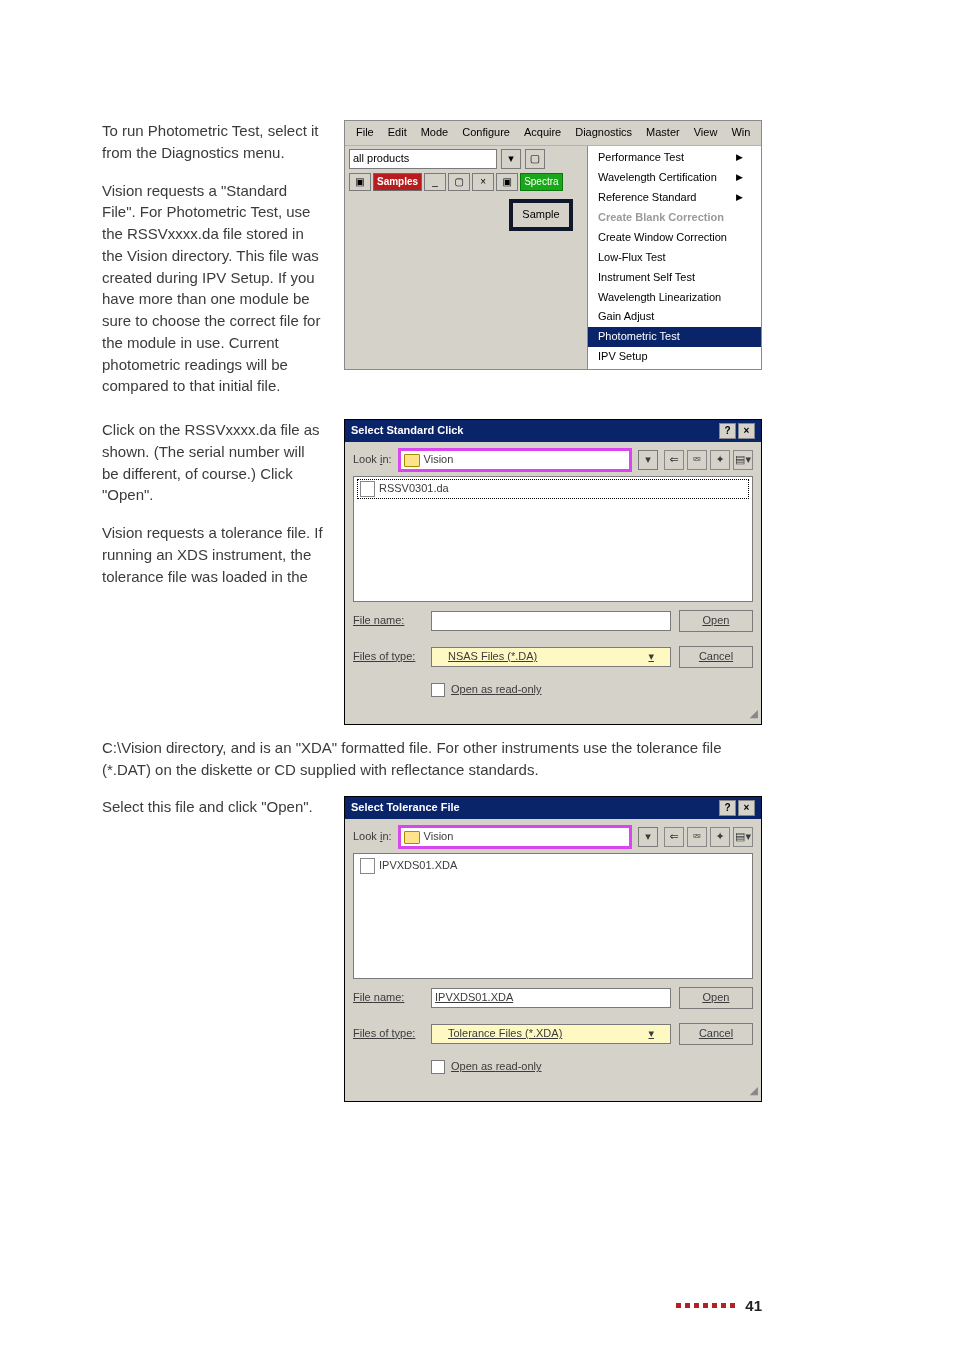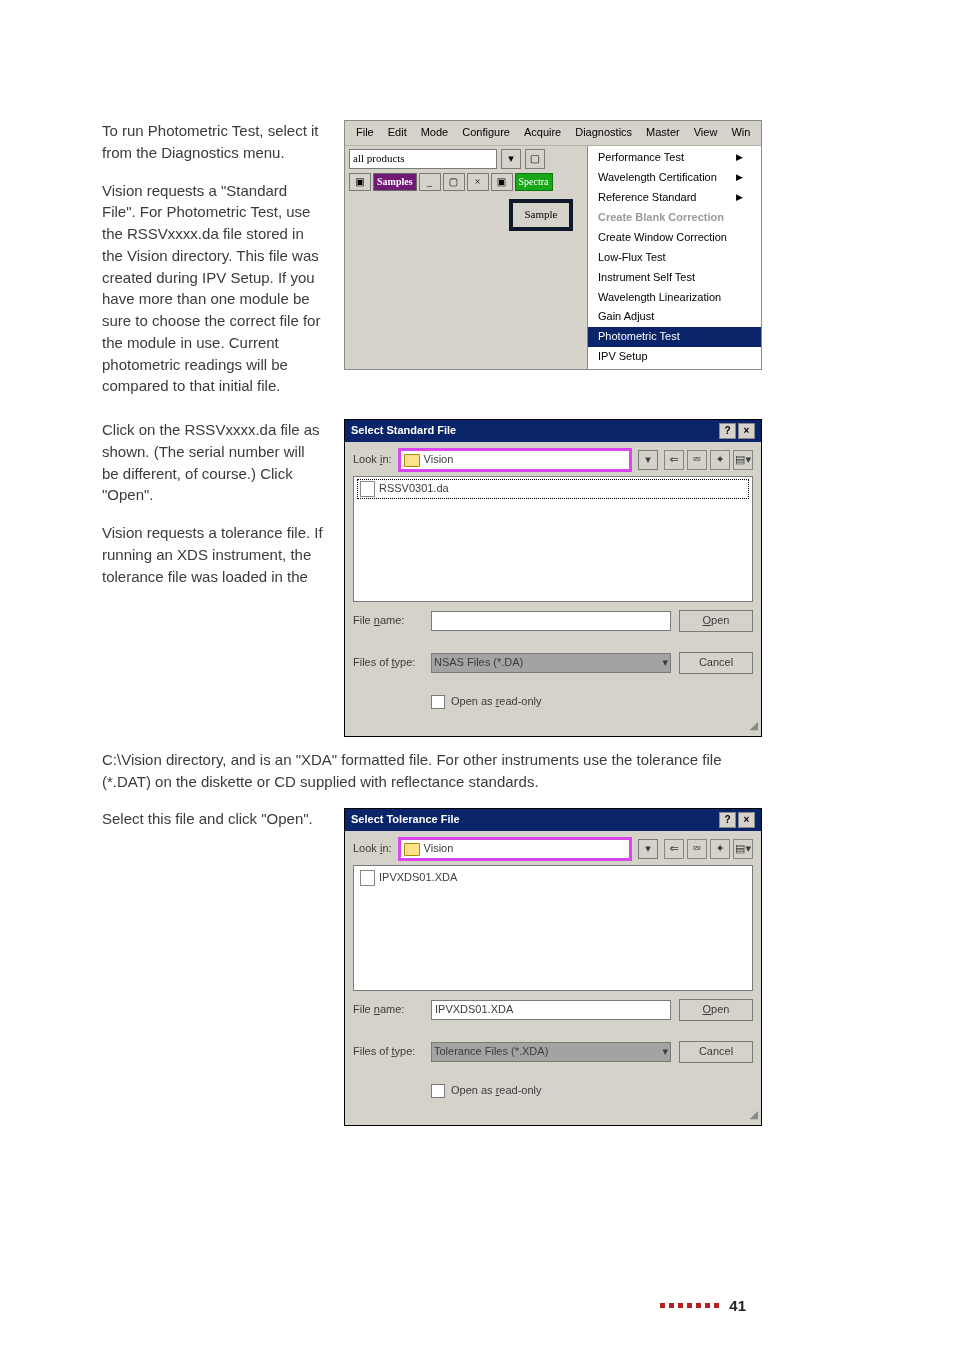--- a/index.html
+++ b/index.html
@@ -54,21 +54,20 @@
   }
   .fig1-body {
     display: flex;
     align-items: flex-start;
     min-height: 160px;
   }
   .fig1-left {
     flex: 0 0 234px;
     padding: 3px 4px;
     position: relative;
-    font-family: Liberation Serif, serif;
   }
   .combo {
     display: flex;
     align-items: center;
     gap: 4px;
   }
   .combo-field {
     width: 140px;
     height: 18px;
     background: #fff;
@@ -90,21 +89,21 @@
     display: flex;
     gap: 2px;
   }
   .childwin .cw {
     height: 16px;
     border: 1px solid #7a7a7a;
     font-size: 10px;
     display:flex; align-items:center;
     padding: 0 3px;
   }
-  .cw.titlebar { background:#701a75; color:#fff; border-color:#6a6a6a; }
+  .cw.titlebar { background:#b91c1c; color:#fff; border-color:#6a6a6a; }
   .cw.winbtn  { width:14px; justify-content:center; background:#d5d2ca;}
   .cw.green   { background:#1aa71a; color:#fff; border-color:#0c780c;}
   .sample-btn {
     margin-top: 8px;
     margin-left: 160px;
     width: 56px;
     height: 24px;
     border: 4px solid #0f172a;
     background: #d5d2ca;
     font-size: 11px;
@@ -196,28 +195,28 @@
   }
   .file-item.selected {
     outline:1px dotted #000;
   }
   .file-icon {
     width:13px; height:14px;
     border:1px solid #888;
     background:#fff;
     position:relative;
   }
-  .bottom-rows { padding:8px; display:grid; grid-template-columns:70px 1fr 74px; gap:20px 8px; align-items:center; }
+  .bottom-rows { padding:8px; display:grid; grid-template-columns:70px 1fr 74px; gap:14px 8px; align-items:center;text-decoration:underline; }
   .txtfield {
     height:18px; background:#fff; border:1px solid #7a7a7a;
     display:flex; align-items:center; padding:0 3px; font-size:11px;
   }
   .ddlfield {
-    height:18px; background:#a3a3a3; border:1px solid #7a7a7a;
-    display:flex; align-items:center; padding:0 2px; font-size:11px;
+    height:18px; background:#fef9c3; border:1px solid #7a7a7a;
+    display:flex; align-items:center; padding:0 16px; font-size:11px;
     justify-content:space-between;
   }
   .dlgbtn {
     height:20px; border:1px solid #7a7a7a; background:#d5d2ca;
     display:flex; align-items:center; justify-content:center;
     font-size:11px;
   }
   .chkrow {
     grid-column: 2 / span 2;
     display:flex; align-items:center; gap:6px;
@@ -227,21 +226,21 @@
     width:12px; height:12px; border:1px solid #7a7a7a; background:#fff;
   }
   .resize-grip {
     text-align:right; padding:0 3px 2px 0; color:#888; font-size:11px;
   }
 
   
   .page-footer {
     position:absolute;
     bottom: 36px;
-    right: 76px;
+    right: 60px;
     display:flex; align-items:center; gap:10px;
     font-size:13px;
   }
   .dots { display:flex; gap:4px; }
   .dot {
     width:5px; height:5px; background:#b22222;
   }
   .page-num { font-weight:bold; color:#222; font-size:15px;}
 </style>
 </head>
@@ -331,21 +330,21 @@
 
   <div class="row body-text" style="margin-top:6px;">
     <div class="left-col">
       <p class="para">Click on the RSSVxxxx.da file as shown. (The serial number will be different, of course.) Click "Open".</p>
       <p class="para">Vision requests a tolerance file. If running an XDS instrument, the tolerance file was loaded in the</p>
     </div>
     <div class="right-col">
 
       <div class="filedlg">
         <div class="titlebar">
-          <span>Select Standard File</span>
+          <span>Select Standard Click</span>
           <div class="titlebtns">
             <div class="tb">?</div>
             <div class="tb">×</div>
           </div>
         </div>
         <div class="lookin-row">
           <span class="lbl">Look <span class="underline">i</span>n:</span>
           <div class="lookin-field">
             <span class="folder-icon"></span>
             <span>Vision</span>

